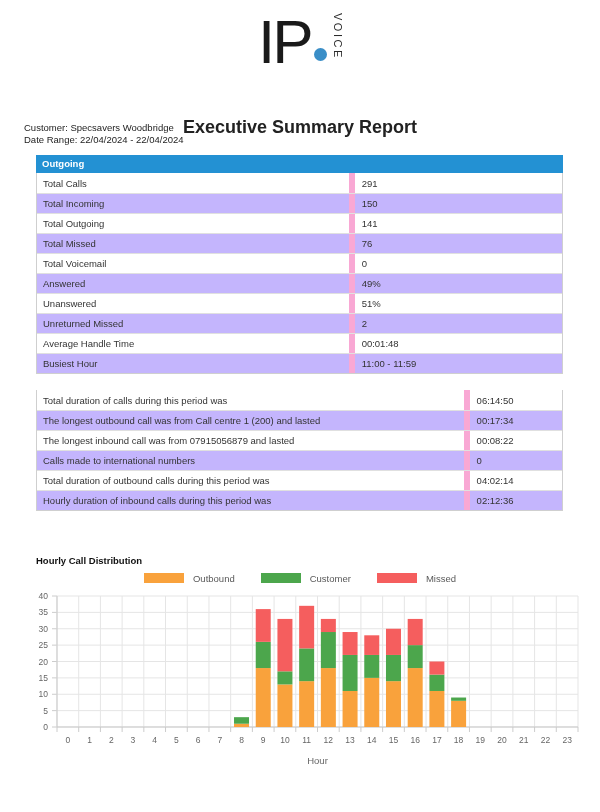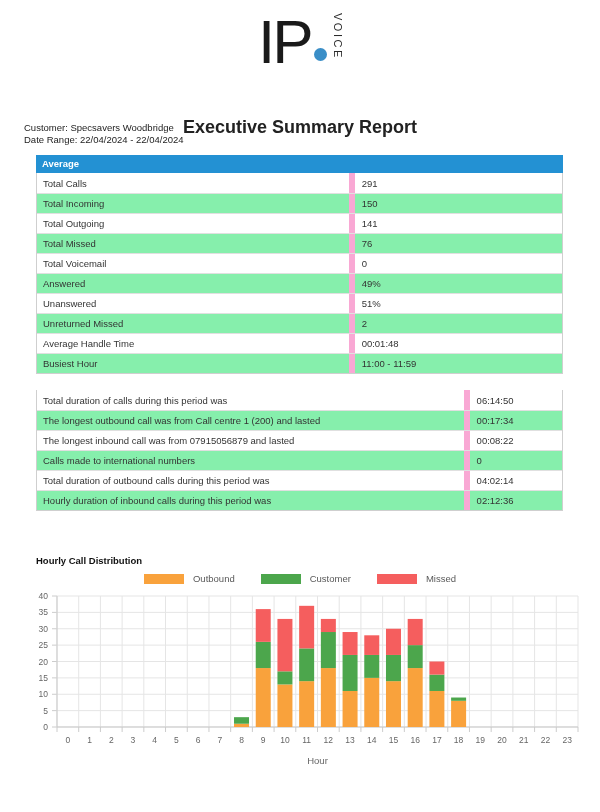--- a/index.html
+++ b/index.html
@@ -21,33 +21,33 @@
   
   .rpt-table{position:absolute;left:36px;width:527px;box-sizing:border-box;}
   .summary-table{top:155px;}
   .observations-table{top:390px;}
   .rpt-header{background:#2391d3;color:#ffffff;font-weight:bold;font-size:9.5px;
               height:18px;line-height:18px;padding:0 6px;box-sizing:border-box;}
   .rpt-body{border:1px solid #cfcfcf;border-top:none;}
   .rpt-row{display:flex;height:20px;background:#ffffff;font-size:9.5px;color:#333;
            border-top:1px solid #e0e0e0;box-sizing:border-box;}
   .rpt-row:first-child{border-top:none;}
-  .rpt-row.alt{background:#86efac;}
+  .rpt-row.alt{background:#c4b5fd;}
   .rpt-cell-label{display:flex;align-items:center;padding:8px 6px;box-sizing:border-box;
                   border-right:6px solid #f9a8d4;overflow:hidden;white-space:nowrap;}
   .rpt-cell-value{display:flex;align-items:center;flex:1;padding:0 7px;box-sizing:border-box;
                   overflow:hidden;white-space:nowrap;}
   .summary-table .rpt-cell-label{flex:0 0 60.5%;}
   .observations-table .rpt-cell-label{flex:0 0 82.4%;}
 
   
   .chart-title{position:absolute;top:555px;left:36px;font-size:9.5px;font-weight:bold;color:#111;}
   .chart-legend{position:absolute;top:573px;left:0;width:600px;display:flex;
                 justify-content:center;align-items:center;gap:26px;}
-  .legend-item{display:flex;align-items:center;gap:9px;}
+  .legend-item{display:flex;align-items:flex-start;gap:9px;}
   .legend-swatch{width:40px;height:10px;display:inline-block;}
   .legend-label{font-size:9.5px;color:#595959;}
   .chart-svg{position:absolute;top:588px;left:0;}
 </style>
 </head>
 <body>
 
 <div class="page">
 
   <div class="logo">
@@ -56,21 +56,21 @@
   </div>
 
   <div class="report-title">Executive Summary Report</div>
 
   <div class="customer-block">
     <div>Customer: Specsavers Woodbridge</div>
     <div>Date Range: 22/04/2024 - 22/04/2024</div>
   </div>
 
   <div class="rpt-table summary-table">
-    <div class="rpt-header">Average</div>
+    <div class="rpt-header">Outgoing</div>
     <div class="rpt-body" id="summary-body">
         <div class="rpt-row">
           <div class="rpt-cell-label">Total Calls</div>
           <div class="rpt-cell-value">291</div>
         </div>
         <div class="rpt-row alt">
           <div class="rpt-cell-label">Total Incoming</div>
           <div class="rpt-cell-value">150</div>
         </div>
         <div class="rpt-row">

